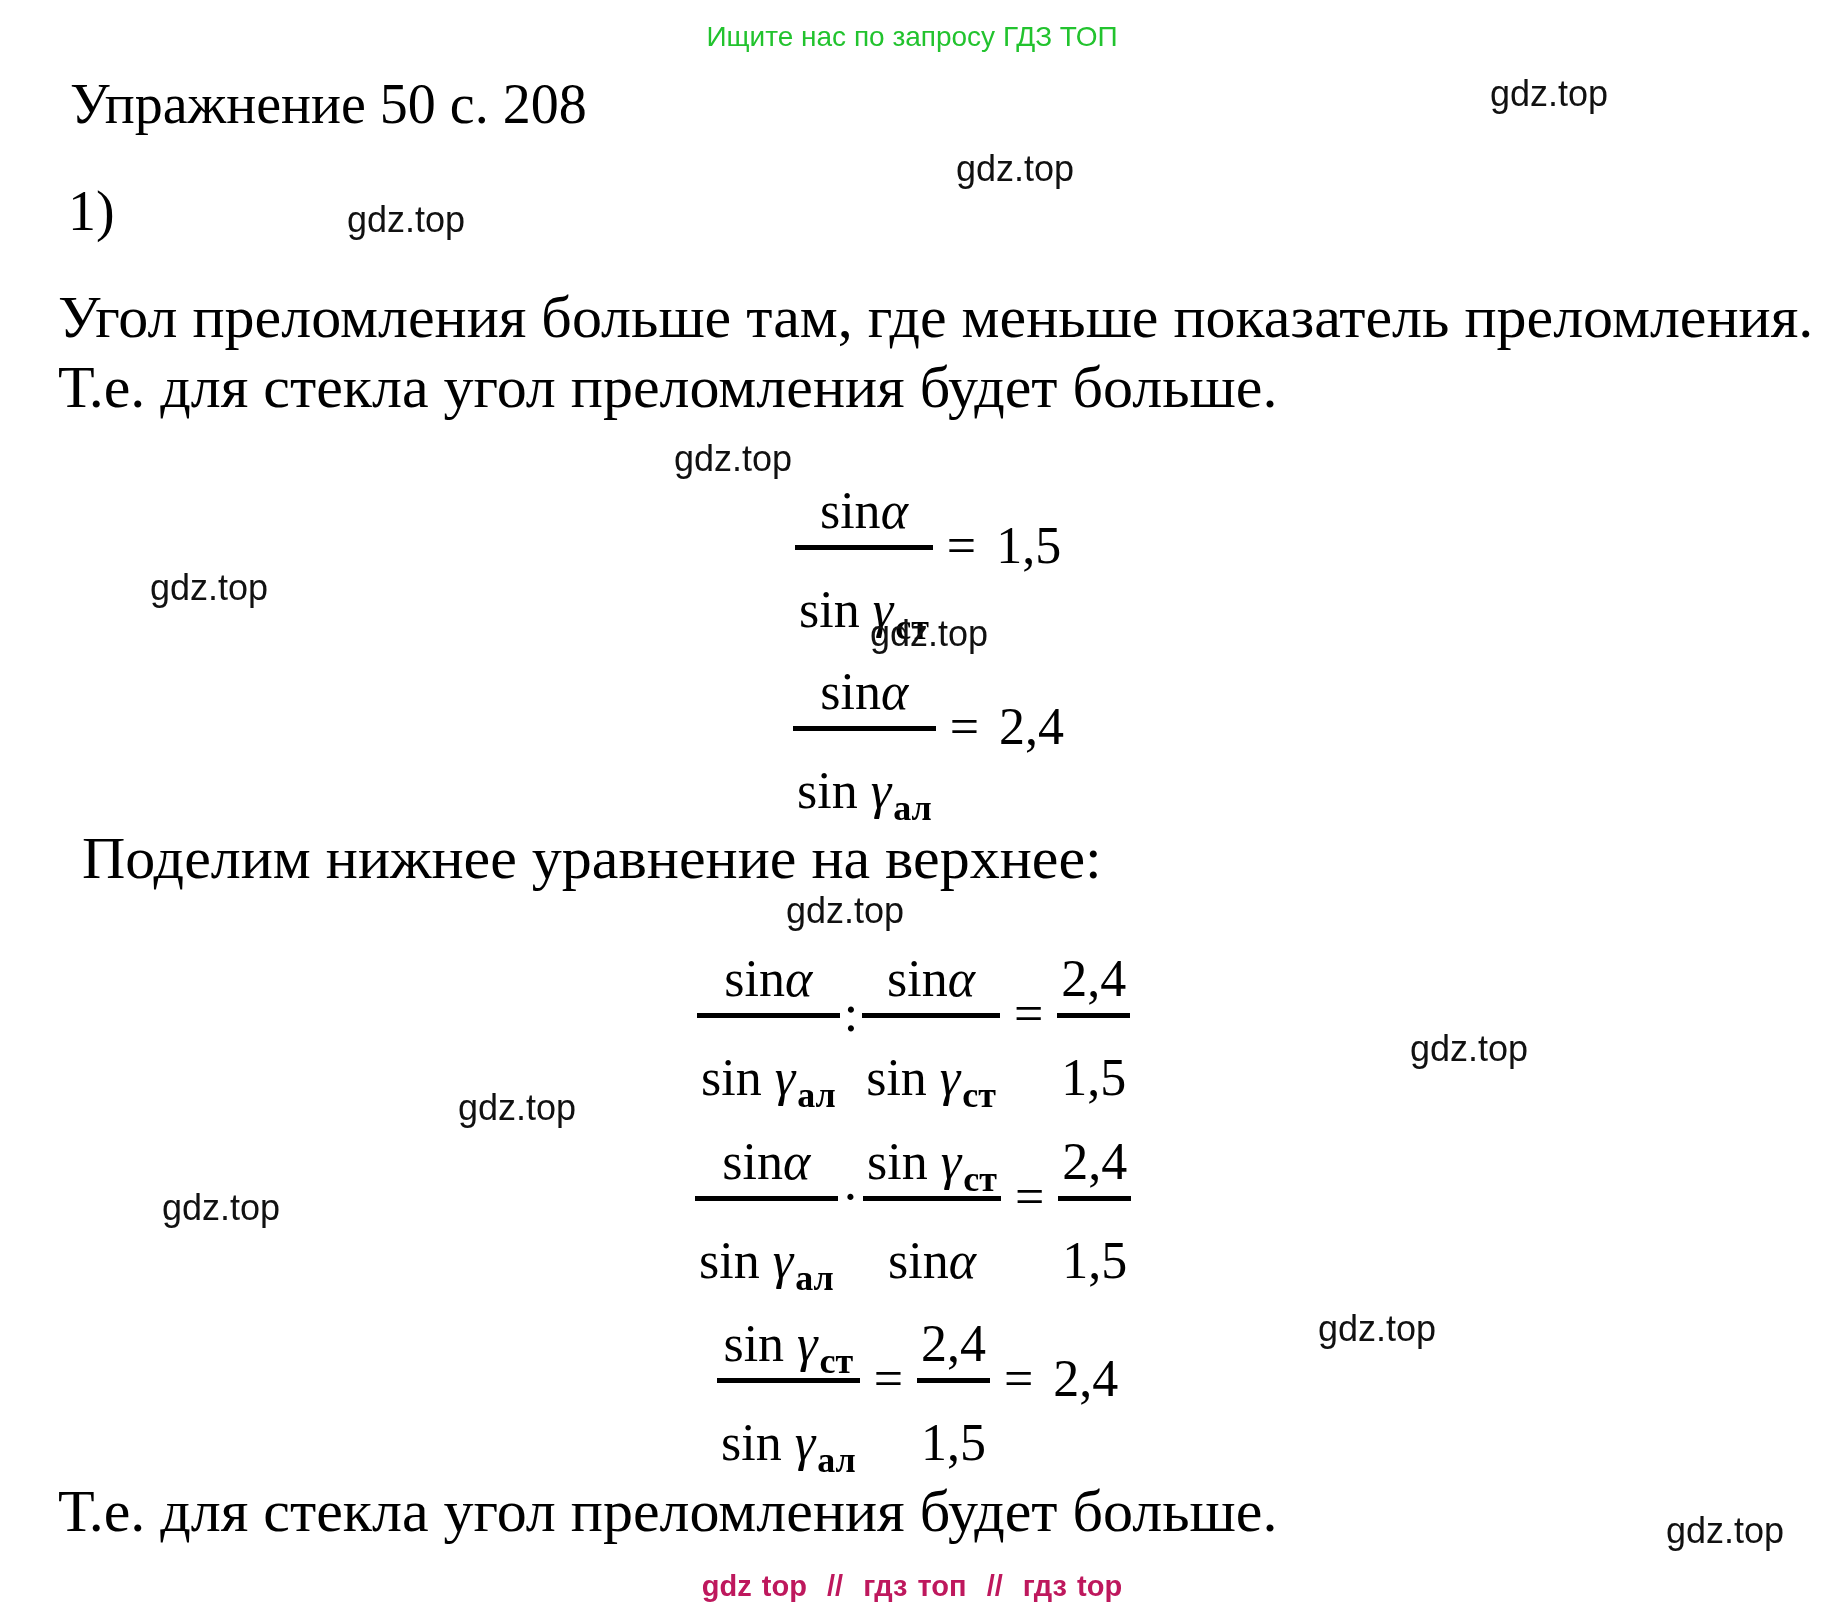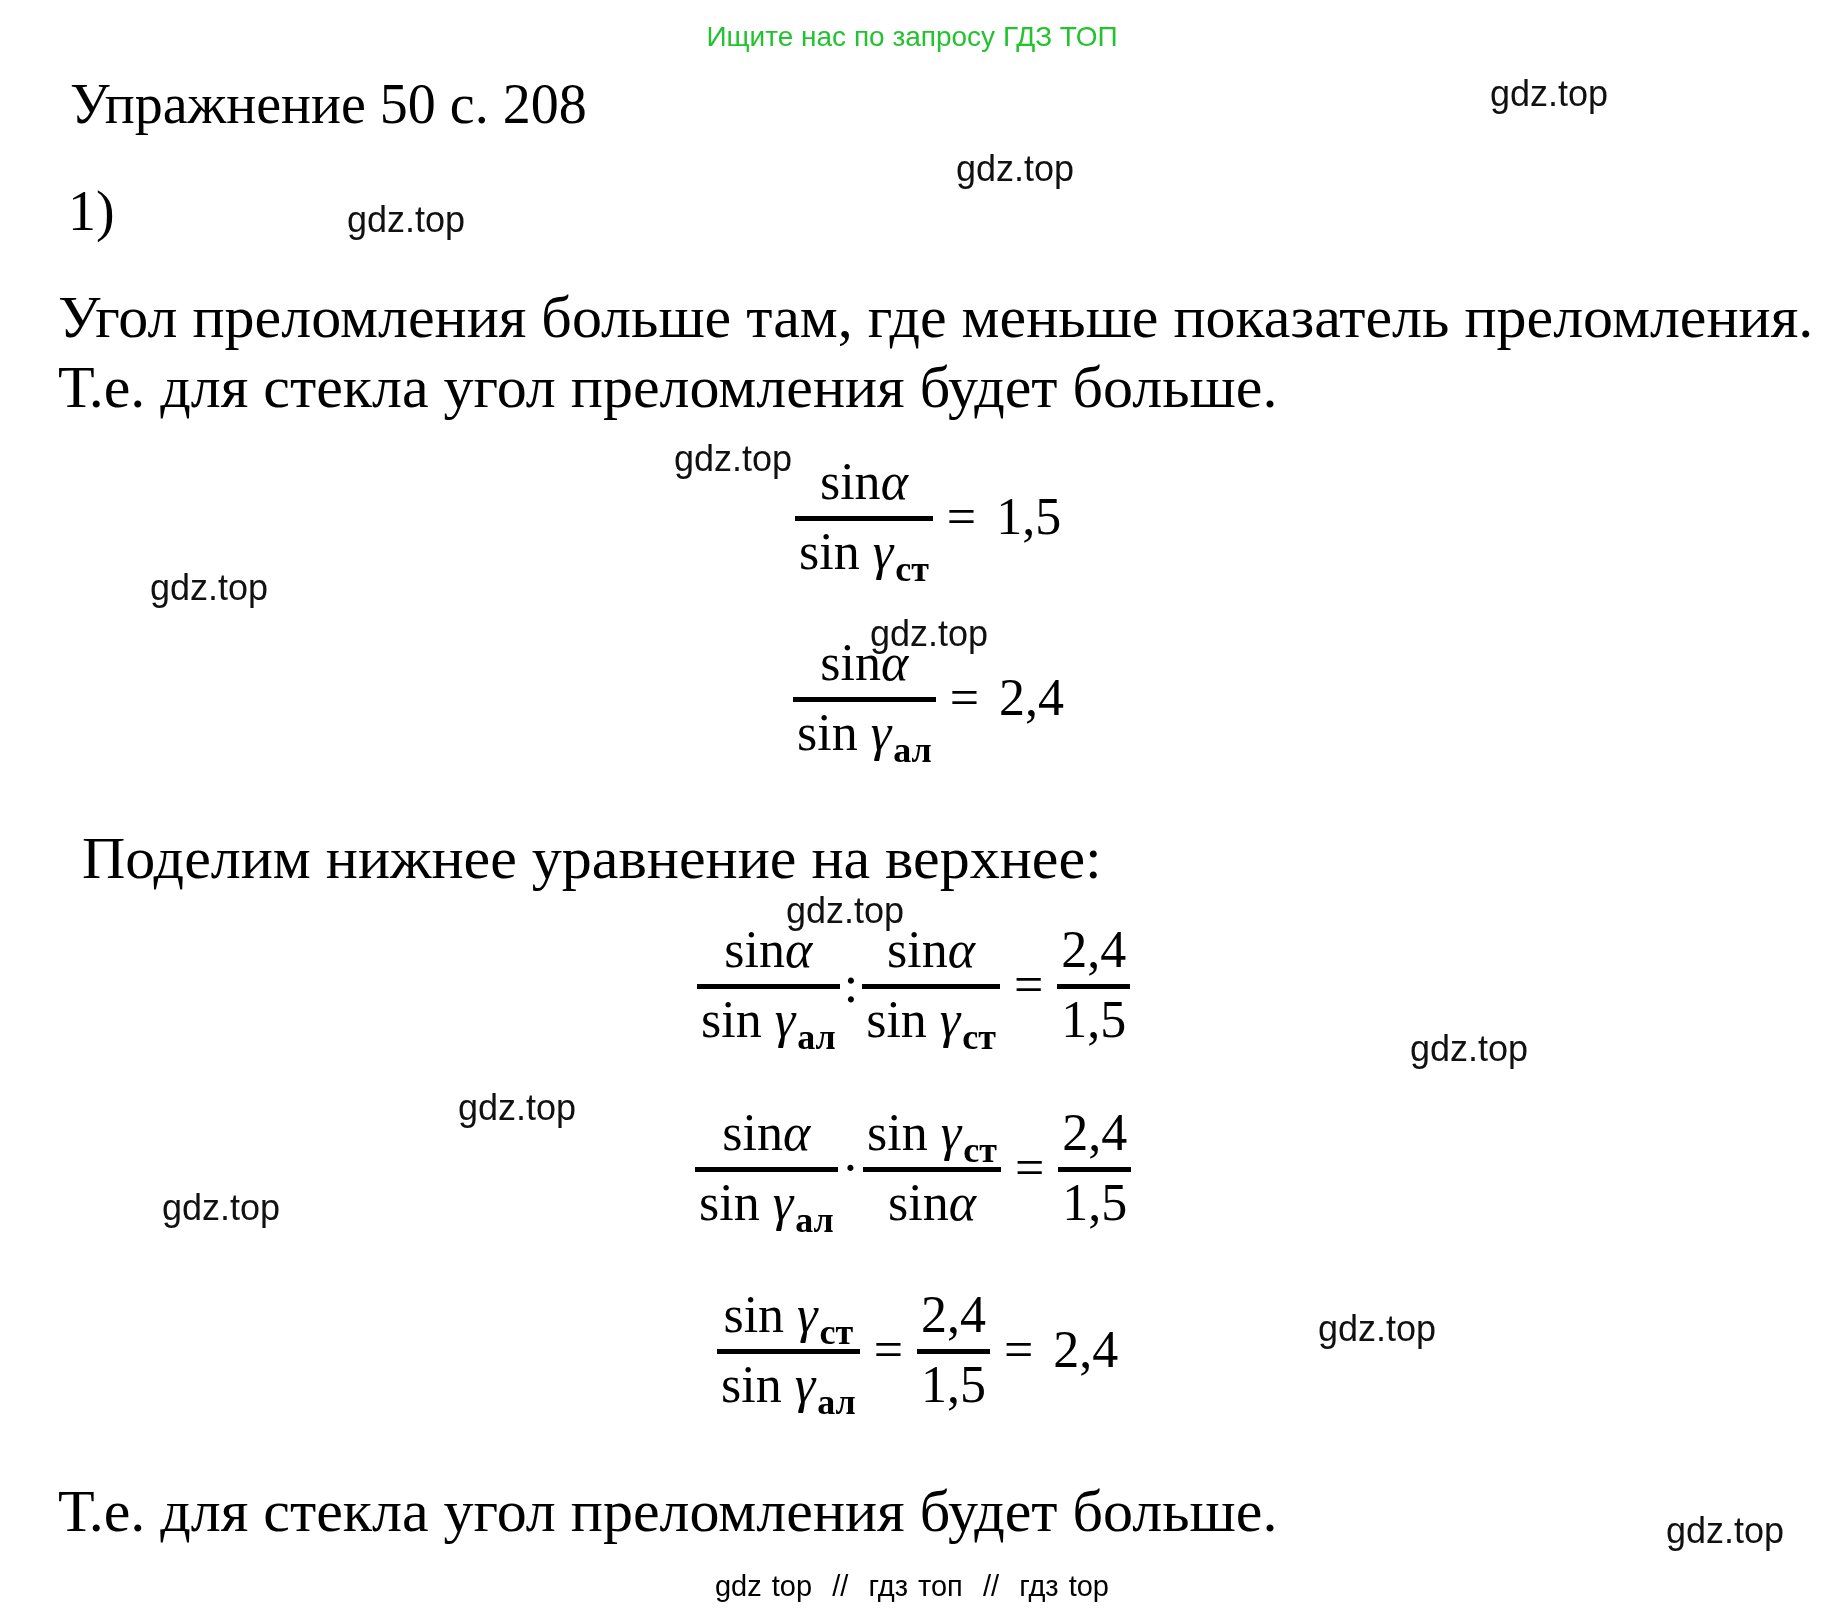--- a/index.html
+++ b/index.html
@@ -53,20 +53,21 @@
     .frac {
       display: inline-flex;
       flex-direction: column;
       align-items: center;
     }
     .frac .num, .frac .den {
       display: block;
       padding: 0 4px;
       white-space: nowrap;
       line-height: 1.05;
+      margin-top: 29px;
     }
     .frac .bar {
       display: block;
       align-self: stretch;
       height: 5px;
       background: #000;
       margin: 6px 0 4px 0;
     }
     .greek { font-style: italic; }
     .sub { font-size: 36px; position: relative; top: 12px; margin-left: 2px; font-weight: bold; }
@@ -171,13 +172,13 @@
 <div class="abs wm" style="left:674px;  top:441px;">gdz.top</div>
 <div class="abs wm" style="left:150px;  top:570px;">gdz.top</div>
 <div class="abs wm" style="left:870px;  top:616px;">gdz.top</div>
 <div class="abs wm" style="left:786px;  top:893px;">gdz.top</div>
 <div class="abs wm" style="left:1410px; top:1031px;">gdz.top</div>
 <div class="abs wm" style="left:458px;  top:1090px;">gdz.top</div>
 <div class="abs wm" style="left:162px;  top:1190px;">gdz.top</div>
 <div class="abs wm" style="left:1318px; top:1311px;">gdz.top</div>
 <div class="abs wm" style="left:1666px; top:1513px;">gdz.top</div>
 
-<div class="abs promo-bottom" style="color:#000000; white-space:pre;">gdz top  //  гдз топ  //  гдз top</div>
+<div class="abs promo-bottom" style="color:#be185d; white-space:pre;font-weight:bold;">gdz top  //  гдз топ  //  гдз top</div>
 
 </body></html>

